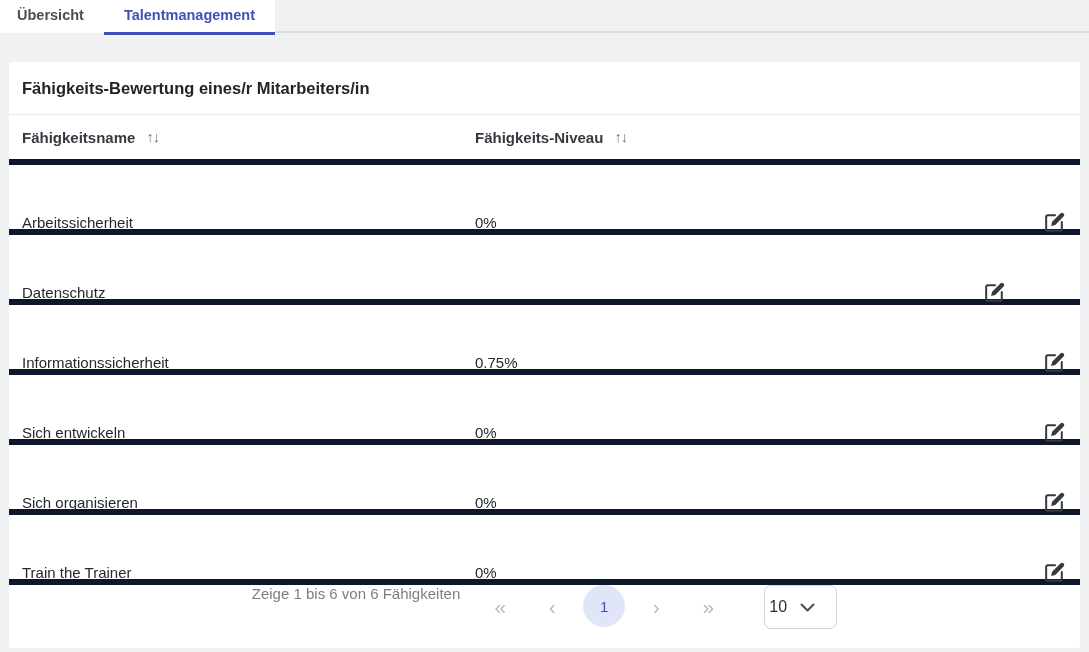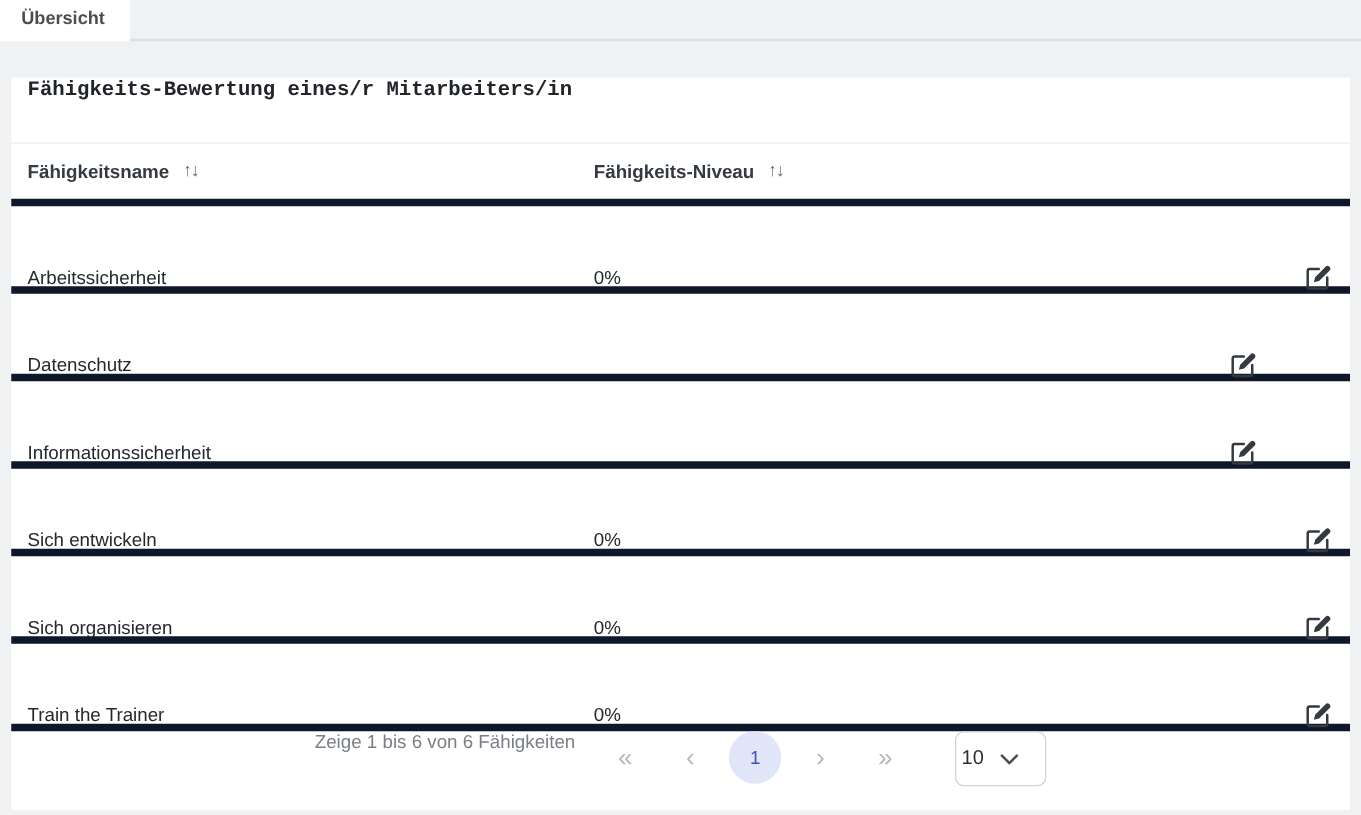--- a/index.html
+++ b/index.html
@@ -57,24 +57,23 @@
     margin: 29px 9px 0 9px;
     background: #ffffff;
     border-radius: 2px;
     display: flex;
     flex-direction: column;
   }
   .card-header {
     height: 53px;
     flex: 0 0 53px;
     display: flex;
-    align-items: flex-start;
+    align-items: center;
     padding: 0 13px;
     border-bottom: 1px solid #e9ecef;
-    font-family: Liberation Mono, monospace;
   }
   .card-title {
     font-size: 16.5px;
     font-weight: 700;
     color: #212529;
   }
 
   
   .thead, .trow {
     display: grid;
@@ -171,20 +170,21 @@
     font-size: 16px;
     color: #2b2f33;
   }
 </style>
 </head>
 <body>
 
 <div class="tabbar">
   <div class="tablist">
     <button class="tab">Übersicht</button>
+    <button class="tab active">Talentmanagement</button>
   </div>
 </div>
 
 <div class="card">
 
   <div class="card-header">
     <h2 class="card-title">Fähigkeits-Bewertung eines/r Mitarbeiters/in</h2>
   </div>
 
   <div class="thead">
@@ -219,20 +219,21 @@
         <svg width="25" height="25" viewBox="0 0 24 24">
           <path d="M12.5 5H5.6A1.6 1.6 0 0 0 4 6.6v11.8A1.6 1.6 0 0 0 5.6 20h11.8a1.6 1.6 0 0 0 1.6-1.6v-6.9" fill="none" stroke="#343a40" stroke-width="1.9" stroke-linecap="round"></path>
           <path d="M20.7 3.3a2.1 2.1 0 0 0-3 0l-8 8-.95 3.95 3.95-.95 8-8a2.1 2.1 0 0 0 0-3z" fill="#343a40"></path>
         </svg>
       </button>
     </div>
   </div>
 
   <div class="trow">
     <div class="td">Informationssicherheit</div>
+    <div class="td">0.75%</div>
     <div class="td td-actions">
       <button class="edit-btn">
         <svg width="25" height="25" viewBox="0 0 24 24">
           <path d="M12.5 5H5.6A1.6 1.6 0 0 0 4 6.6v11.8A1.6 1.6 0 0 0 5.6 20h11.8a1.6 1.6 0 0 0 1.6-1.6v-6.9" fill="none" stroke="#343a40" stroke-width="1.9" stroke-linecap="round"></path>
           <path d="M20.7 3.3a2.1 2.1 0 0 0-3 0l-8 8-.95 3.95 3.95-.95 8-8a2.1 2.1 0 0 0 0-3z" fill="#343a40"></path>
         </svg>
       </button>
     </div>
   </div>
 

